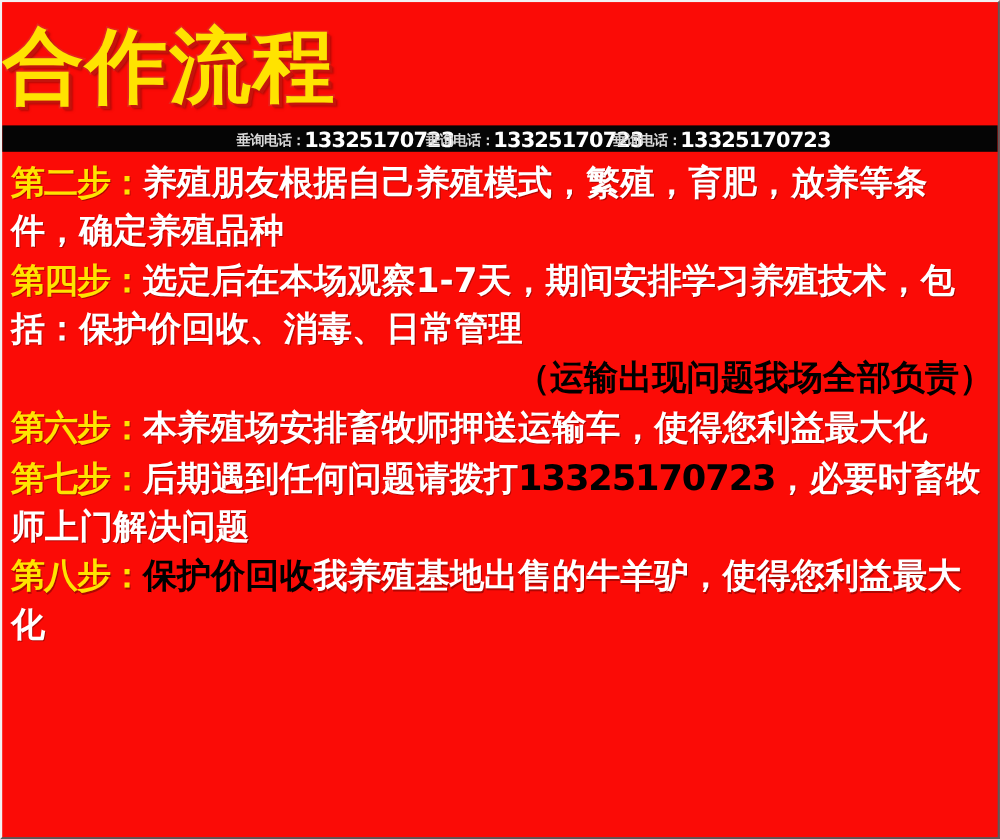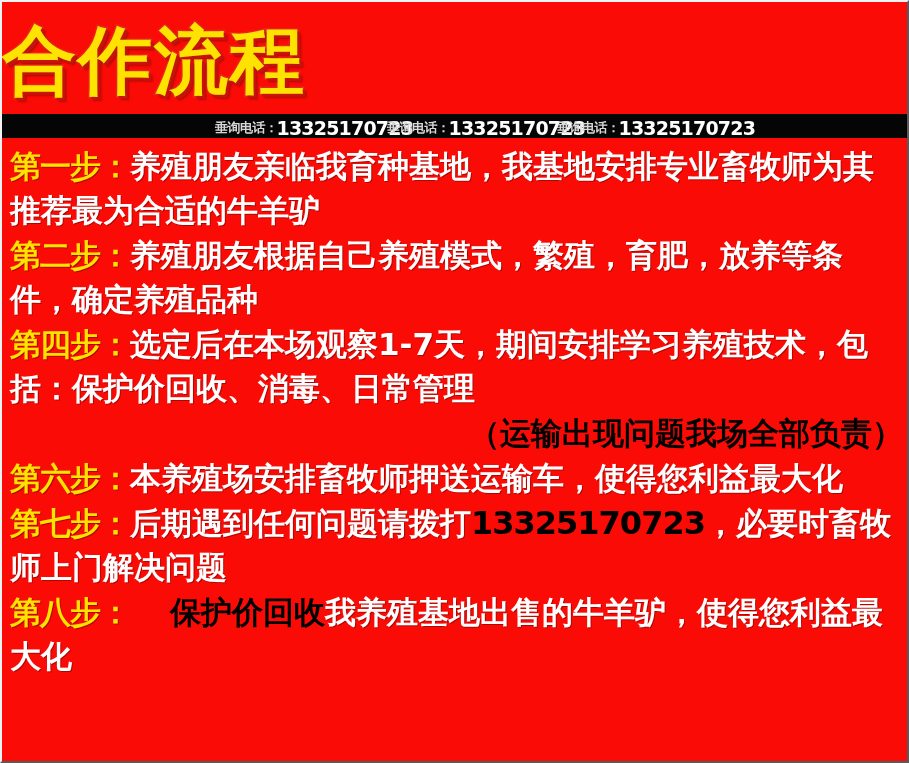--- a/index.html
+++ b/index.html
@@ -119,21 +119,20 @@
     color: #ffe300;
     font-weight: 900;
     letter-spacing: -1px;
     text-shadow: 1px 1px 0 rgba(120,6,2,.6);
   }
   .step .txt { color: #ffffff; }
   .step .blk {
     color: #000000;
     font-weight: 900;
     text-shadow: none;
-    margin-left: 40px;
   }
   .step .blk-num {
     color: #000000;
     font-weight: 900;
     font-size: 32px;
     letter-spacing: -1px;
     text-shadow: none;
   }
   .sub-black {
     font-size: 31px;
@@ -170,23 +169,20 @@
       <span class="phone-item p3">
         <span class="lbl">垂询电话：</span>
         <span class="num">13325170723</span>
       </span>
 
     </div>
   </div>
 
   <div class="body">
 
-    <p class="step">
-      <span class="label">第一步：</span><span class="txt">养殖朋友亲临我育种基地，我基地安排专业畜牧师为其推荐最为合适的牛羊驴</span>
-    </p>
 
     <p class="step">
       <span class="label">第二步：</span><span class="txt">养殖朋友根据自己养殖模式，繁殖，育肥，放养等条件，确定养殖品种</span>
     </p>
 
 
     <p class="step">
       <span class="label">第四步：</span><span class="txt">选定后在本场观察1-7天，期间安排学习养殖技术，包括：保护价回收、消毒、日常管理</span>
     </p>
 

